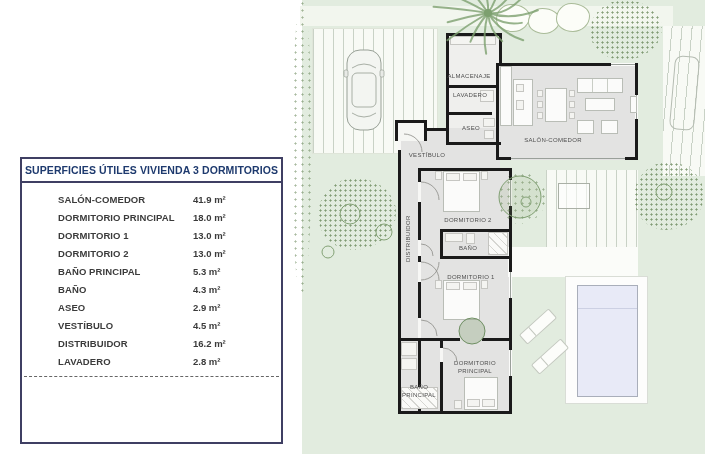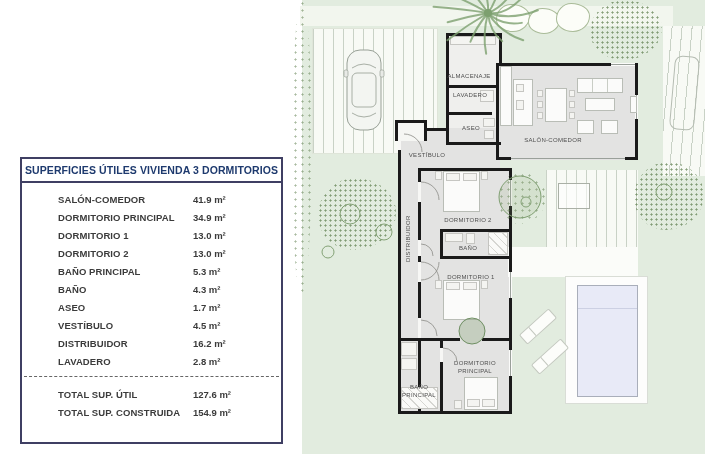--- a/index.html
+++ b/index.html
@@ -71,66 +71,56 @@
 
   <div id="surface-panel">
     <div id="surface-title">SUPERFICIES ÚTILES VIVIENDA 3 DORMITORIOS</div>
     <div id="surface-rows">
         <div class="trow">
           <span class="tlabel">SALÓN-COMEDOR</span>
           <span class="tvalue">41.9 m²</span>
         </div>
         <div class="trow">
           <span class="tlabel">DORMITORIO PRINCIPAL</span>
-          <span class="tvalue">34.9 m²</span>
+          <span class="tvalue">18.0 m²</span>
         </div>
         <div class="trow">
           <span class="tlabel">DORMITORIO 1</span>
           <span class="tvalue">13.0 m²</span>
         </div>
         <div class="trow">
           <span class="tlabel">DORMITORIO 2</span>
           <span class="tvalue">13.0 m²</span>
         </div>
         <div class="trow">
           <span class="tlabel">BAÑO PRINCIPAL</span>
           <span class="tvalue">5.3 m²</span>
         </div>
         <div class="trow">
           <span class="tlabel">BAÑO</span>
           <span class="tvalue">4.3 m²</span>
         </div>
         <div class="trow">
           <span class="tlabel">ASEO</span>
-          <span class="tvalue">1.7 m²</span>
+          <span class="tvalue">2.9 m²</span>
         </div>
         <div class="trow">
           <span class="tlabel">VESTÍBULO</span>
           <span class="tvalue">4.5 m²</span>
         </div>
         <div class="trow">
           <span class="tlabel">DISTRIBUIDOR</span>
           <span class="tvalue">16.2 m²</span>
         </div>
         <div class="trow">
           <span class="tlabel">LAVADERO</span>
           <span class="tvalue">2.8 m²</span>
         </div>
       </div>
     <div id="surface-dashed"></div>
-    <div id="surface-totals">
-        <div class="trow">
-          <span class="tlabel">TOTAL SUP. ÚTIL</span>
-          <span class="tvalue">127.6 m²</span>
-        </div>
-        <div class="trow">
-          <span class="tlabel">TOTAL SUP. CONSTRUIDA</span>
-          <span class="tvalue">154.9 m²</span>
-        </div>
-      </div>
   </div>
 
   <div id="plan">
 
     <div class="abs" style="left:0;top:0;width:10px;height:454px;background:#ffffff;"></div>
     <div class="abs band" style="left:8px;top:6px;width:373px;height:20px;"></div>
 
     <div class="abs vstripes" style="left:20px;top:28px;width:124px;height:124px;border:1px solid #dfe5d9;"></div>
 
     <div class="abs" style="left:371px;top:26px;width:42px;height:150px;overflow:hidden;">

